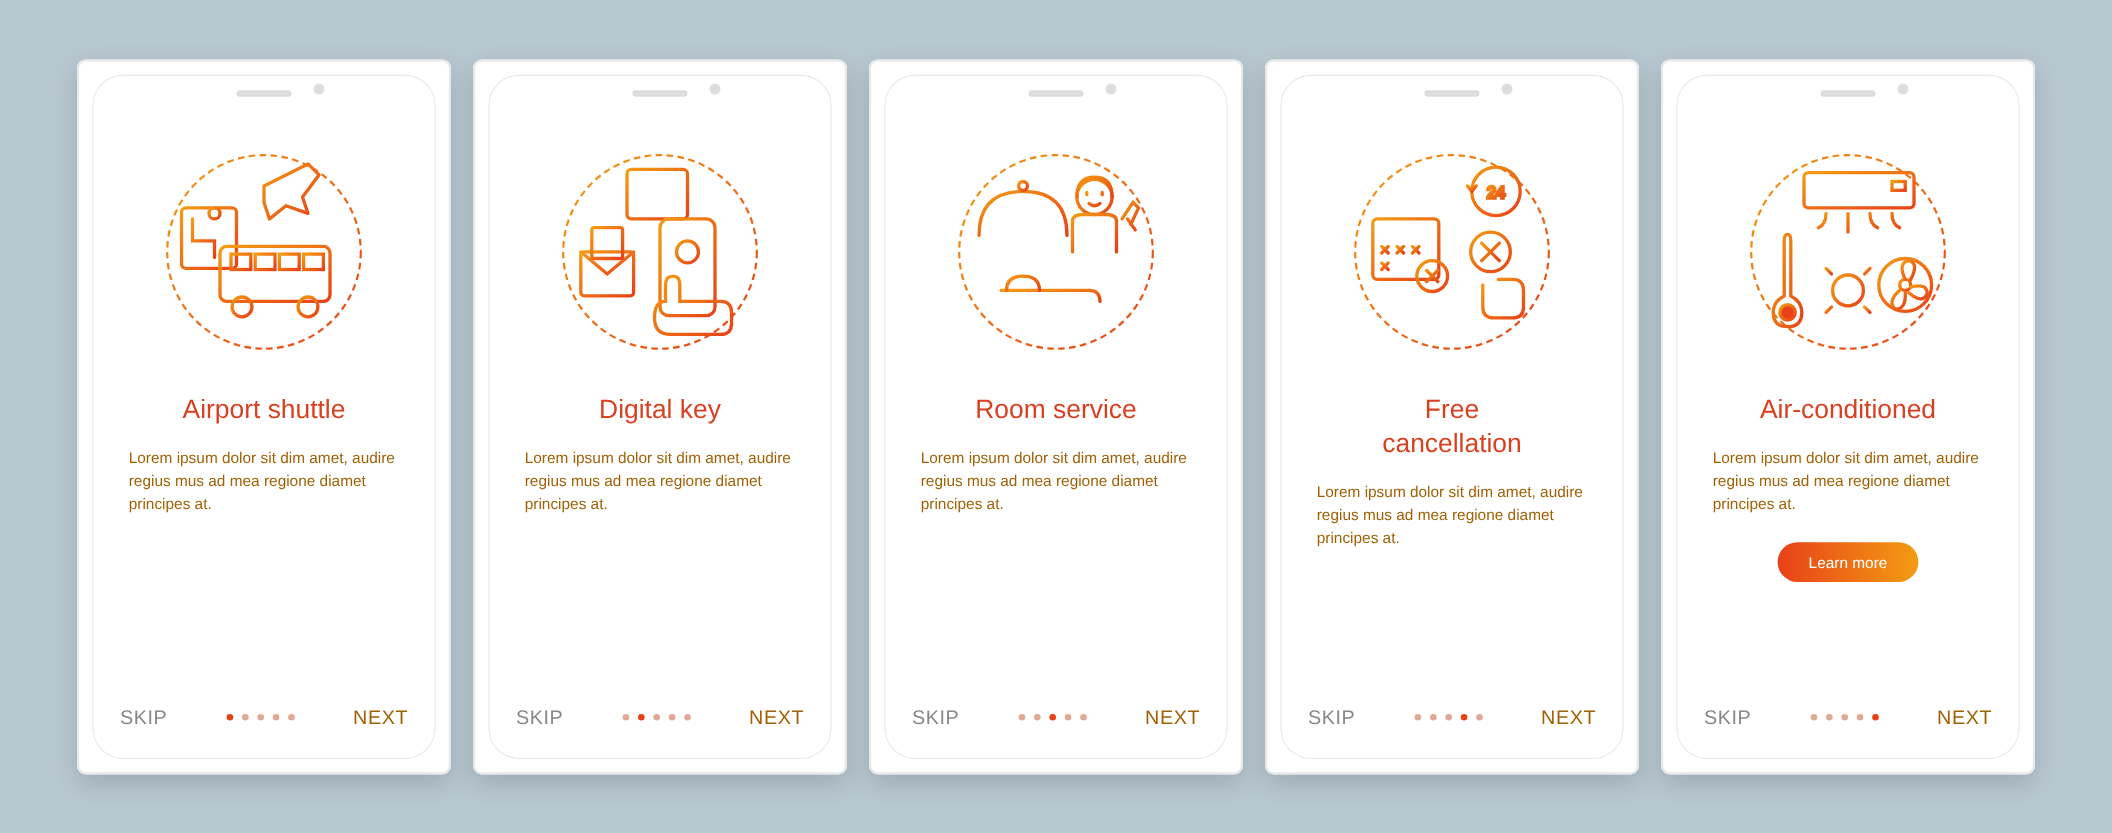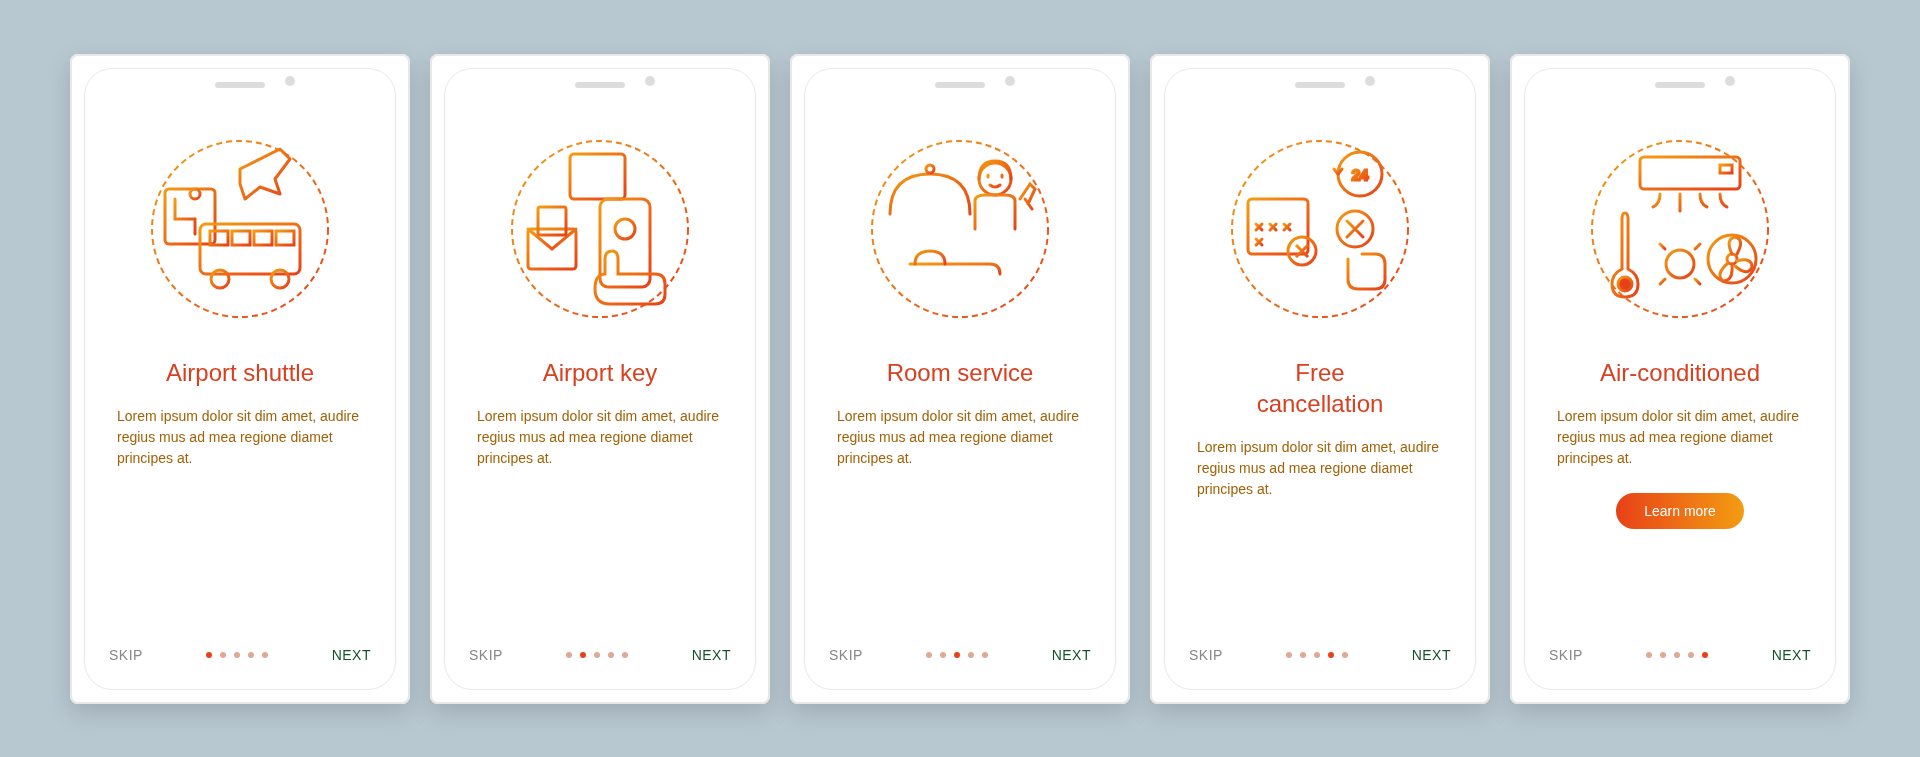--- a/index.html
+++ b/index.html
@@ -99,29 +99,29 @@
   .footer {
     position: absolute;
     bottom: 26px;
     left: 24px;
     right: 24px;
     display: flex;
     align-items: center;
     justify-content: space-between;
   }
   .skip, .next {
-    font-size: 14px;
+    font-size: 18px;
     font-weight: 500;
     letter-spacing: 0.5px;
     cursor: pointer;
     background: none;
     border: none;
   }
   .skip { color: #888; }
-  .next { color: #14532d; }
+  .next { color: #a16207; }
   .dots {
     display: flex;
     gap: 8px;
     align-items: center;
   }
   .dot {
     width: 6px;
     height: 6px;
     border-radius: 50%;
     background: #e2a896;
@@ -222,21 +222,21 @@
             <rect x="100" y="70" width="50" height="88" rx="8"></rect>
             <circle cx="125" cy="100" r="10"></circle>
             <line x1="125" y1="110" x2="125" y2="135"></line>
             <line x1="125" y1="125" x2="133" y2="125"></line>
             <line x1="125" y1="135" x2="133" y2="135"></line>
 
             <path d="M95 160 Q95 145 105 145 L105 130 Q105 122 112 122 Q118 122 118 130 L118 145 L155 145 Q165 145 165 155 L165 165 Q165 175 155 175 L110 175 Q95 175 95 160 Z"></path>
           </g>
         </svg>
       </div>
-      <div class="title">Airport key</div>
+      <div class="title">Digital key</div>
       <div class="desc">Lorem ipsum dolor sit dim amet, audire regius mus ad mea regione diamet principes at.</div>
       <div class="footer">
         <button class="skip">SKIP</button>
         <div class="dots">
           <span class="dot"></span>
           <span class="dot active"></span>
           <span class="dot"></span>
           <span class="dot"></span>
           <span class="dot"></span>
         </div>

